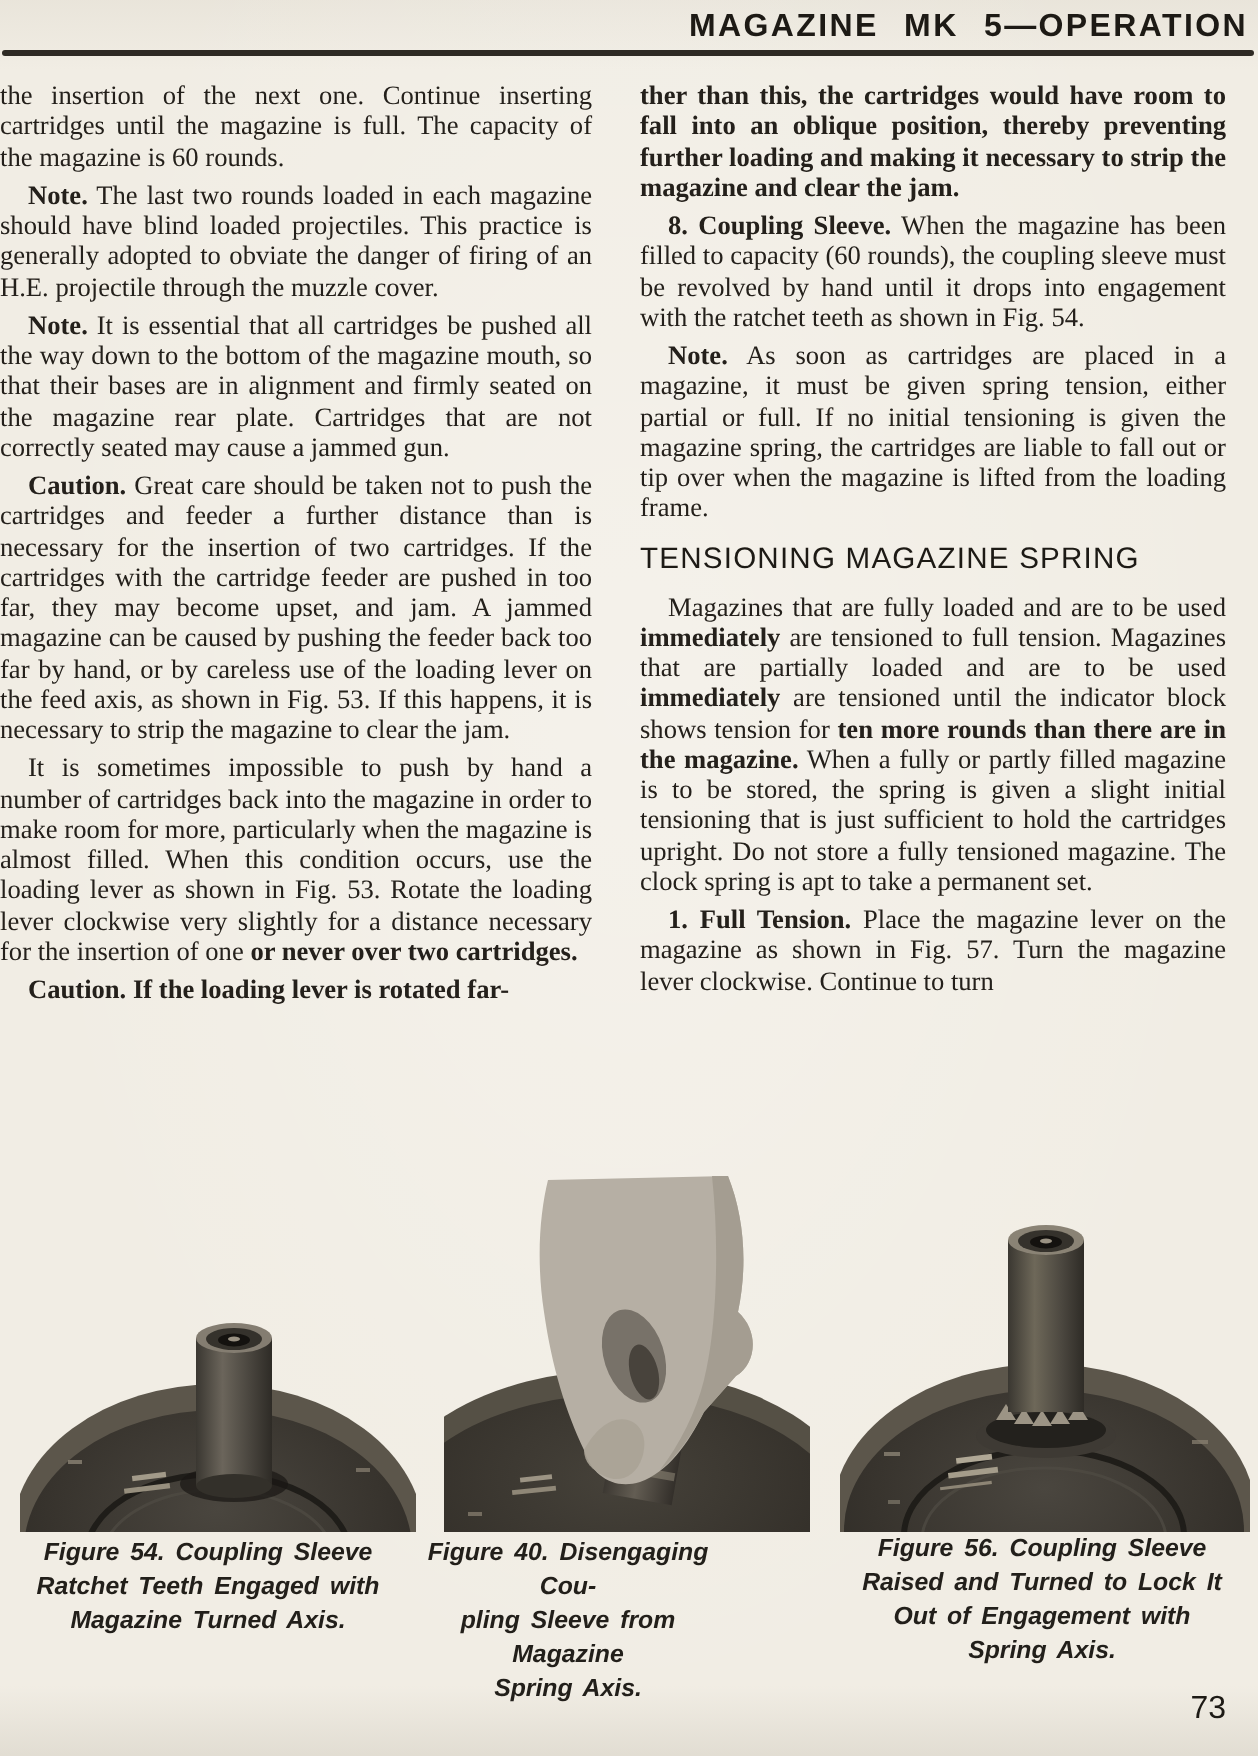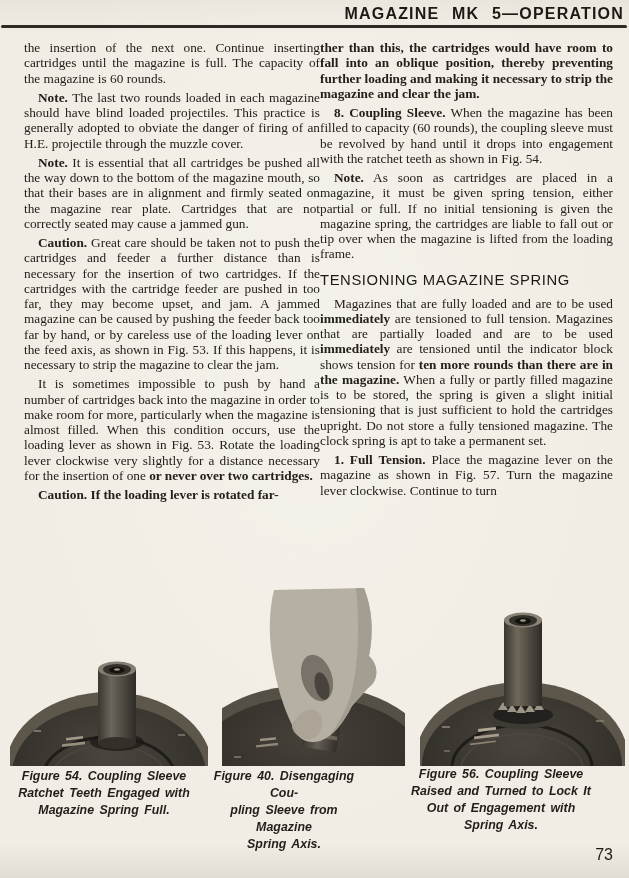--- a/index.html
+++ b/index.html
@@ -16,21 +16,21 @@
   .header-title{
     position:absolute;top:5px;right:5px;
     font-family:"Liberation Sans",sans-serif;font-weight:bold;
     font-size:16px;letter-spacing:1.2px;word-spacing:7px;color:#1d1a15;
   }
   .header-rule{
     position:absolute;top:25px;left:1px;width:626px;height:2.6px;
     background:#2e2a24;border-radius:2px;
   }
   .col{position:absolute;top:40px;text-align:justify;}
-  .col-left{left:24px;width:296px;font-family:Liberation Serif, serif;}
+  .col-left{left:0;width:296px;font-family:Liberation Serif, serif;}
   .col-right{left:320px;width:293px;}
   .col p{
     margin:0 0 4px 0;font-size:13.3px;line-height:15.25px;
   }
   .col p.ind{text-indent:14px;}
   .col p.nowrap{white-space:nowrap;}
   .b{font-weight:bold;}
   .sec-head{
     font-family:"Liberation Sans",sans-serif;font-weight:normal;
     font-size:14.8px;letter-spacing:0.6px;margin:10px 0 8px 0;color:#1d1a15;
@@ -182,30 +182,30 @@
       <ellipse cx="103" cy="22" rx="19" ry="7.5" fill="#8a8375"></ellipse>
       <ellipse cx="103" cy="22.5" rx="14" ry="5.5" fill="#35322c"></ellipse>
       <ellipse cx="103" cy="23" rx="8" ry="3.2" fill="#14120f"></ellipse>
       <ellipse cx="103" cy="22.5" rx="3" ry="1.3" fill="#9a9283"></ellipse>
     </svg>
   </div>
 
   <div class="caption" style="left:8px;top:768px;width:192px;">
     <div>Figure 54. Coupling Sleeve</div>
     <div>Ratchet Teeth Engaged with</div>
-    <div>Magazine Spring Full.</div>
+    <div>Magazine Turned Axis.</div>
   </div>
 
   <div class="caption" style="left:211px;top:768px;width:146px;">
     <div>Figure 40. Disengaging Cou-</div>
     <div>pling Sleeve from Magazine</div>
     <div>Spring Axis.</div>
   </div>
 
-  <div class="caption" style="left:401px;top:766px;width:200px;">
+  <div class="caption" style="left:421px;top:766px;width:200px;">
     <div>Figure 56. Coupling Sleeve</div>
     <div>Raised and Turned to Lock It</div>
     <div>Out of Engagement with</div>
     <div>Spring Axis.</div>
   </div>
 
   <div class="page-number">73</div>
 
 </div>
 

